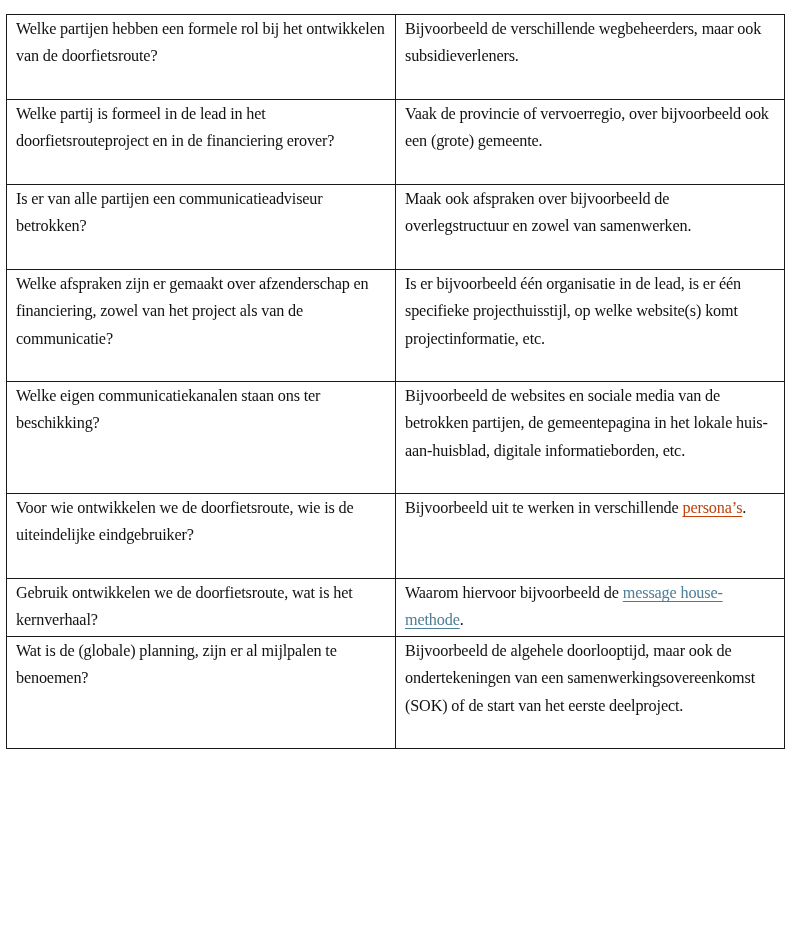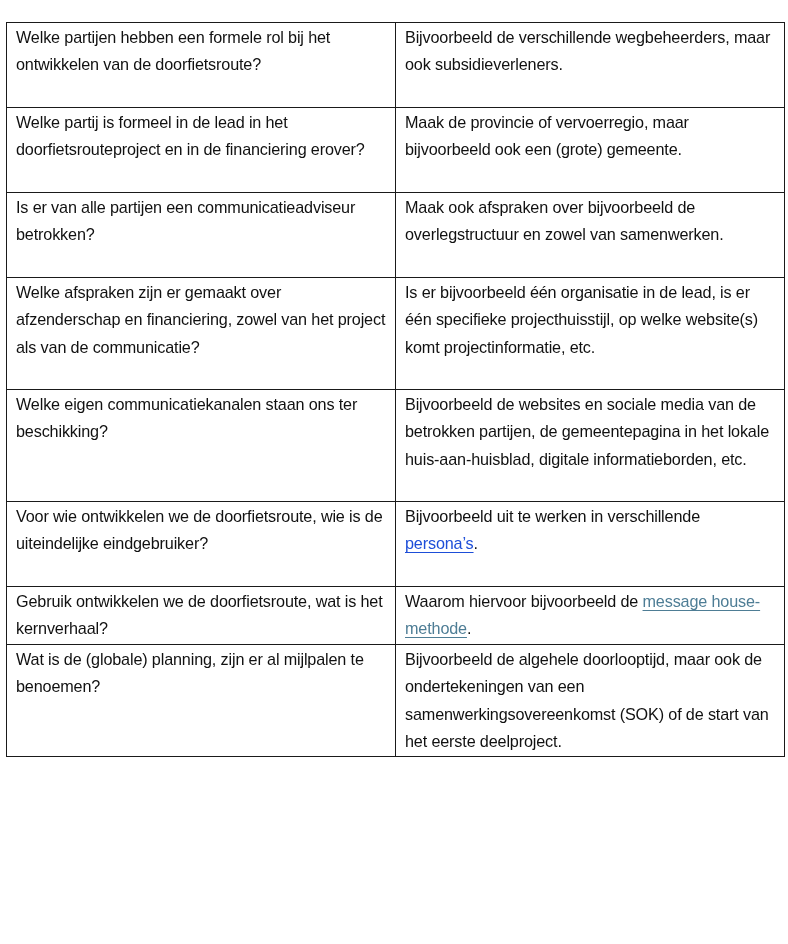--- a/index.html
+++ b/index.html
@@ -1,22 +1,22 @@
 <!DOCTYPE html>
 <html><head>
 <meta charset="utf-8">
 <style>
   html, body { margin: 0; padding: 0; background: #ffffff; }
   body { width: 788px; height: 944px; overflow: hidden; position: relative; }
   table.qa {
-    position: absolute; left: 6px; top: 22px;
+    position: absolute; left: 6px; top: 14px;
     width: 778px;
     border-collapse: collapse;
     table-layout: fixed;
-    font-family: Liberation Sans, sans-serif;
+    font-family: Liberation Serif, serif;
     font-size: 16.2px;
     line-height: 27.3px;
     color: #111111;
     letter-spacing: -0.15px;
   }
   table.qa col.c1 { width: 389px; }
   table.qa col.c2 { width: 389px; }
   table.qa td {
     border: 1.2px solid #1a1a1a;
     vertical-align: top;
@@ -33,37 +33,37 @@
       <col class="c1">
       <col class="c2">
     </colgroup>
   <tbody>
     <tr style="height:85px">
       <td>Welke partijen hebben een formele rol bij het ontwikkelen van de doorfietsroute?</td>
       <td>Bijvoorbeeld de verschillende wegbeheerders, maar ook subsidieverleners.</td>
     </tr>
     <tr style="height:85px">
       <td>Welke partij is formeel in de lead in het doorfietsrouteproject en in de financiering erover?</td>
-      <td>Maak de provincie of vervoerregio, maar bijvoorbeeld ook een (grote) gemeente.</td>
+      <td>Vaak de provincie of vervoerregio, over bijvoorbeeld ook een (grote) gemeente.</td>
     </tr>
     <tr style="height:85px">
       <td>Is er van alle partijen een communicatieadviseur betrokken?</td>
       <td>Maak ook afspraken over bijvoorbeeld de overlegstructuur en zowel van samenwerken.</td>
     </tr>
     <tr style="height:112px">
       <td>Welke afspraken zijn er gemaakt over afzenderschap en financiering, zowel van het project als van de communicatie?</td>
       <td>Is er bijvoorbeeld één organisatie in de lead, is er één specifieke projecthuisstijl, op welke website(s) komt projectinformatie, etc.</td>
     </tr>
     <tr style="height:112px">
       <td>Welke eigen communicatiekanalen staan ons ter beschikking?</td>
       <td>Bijvoorbeeld de websites en sociale media van de betrokken partijen, de gemeentepagina in het lokale huis-aan-huisblad, digitale informatieborden, etc.</td>
     </tr>
     <tr style="height:85px">
       <td>Voor wie ontwikkelen we de doorfietsroute, wie is de uiteindelijke eindgebruiker?</td>
-      <td><span>Bijvoorbeeld uit te werken in verschillende </span><a class="link" style="color: #1d4ed8;">persona’s</a><span>.</span></td>
+      <td><span>Bijvoorbeeld uit te werken in verschillende </span><a class="link" style="color: #c2410c;">persona’s</a><span>.</span></td>
     </tr>
     <tr style="height:58px">
       <td>Gebruik ontwikkelen we de doorfietsroute, wat is het kernverhaal?</td>
       <td><span>Waarom hiervoor bijvoorbeeld de </span><a class="link" style="color: rgb(78, 125, 149);">message house-methode</a><span>.</span></td>
     </tr>
     <tr style="height:112px">
       <td>Wat is de (globale) planning, zijn er al mijlpalen te benoemen?</td>
       <td>Bijvoorbeeld de algehele doorlooptijd, maar ook de ondertekeningen van een samenwerkingsovereenkomst (SOK) of de start van het eerste deelproject.</td>
     </tr>
   </tbody>

